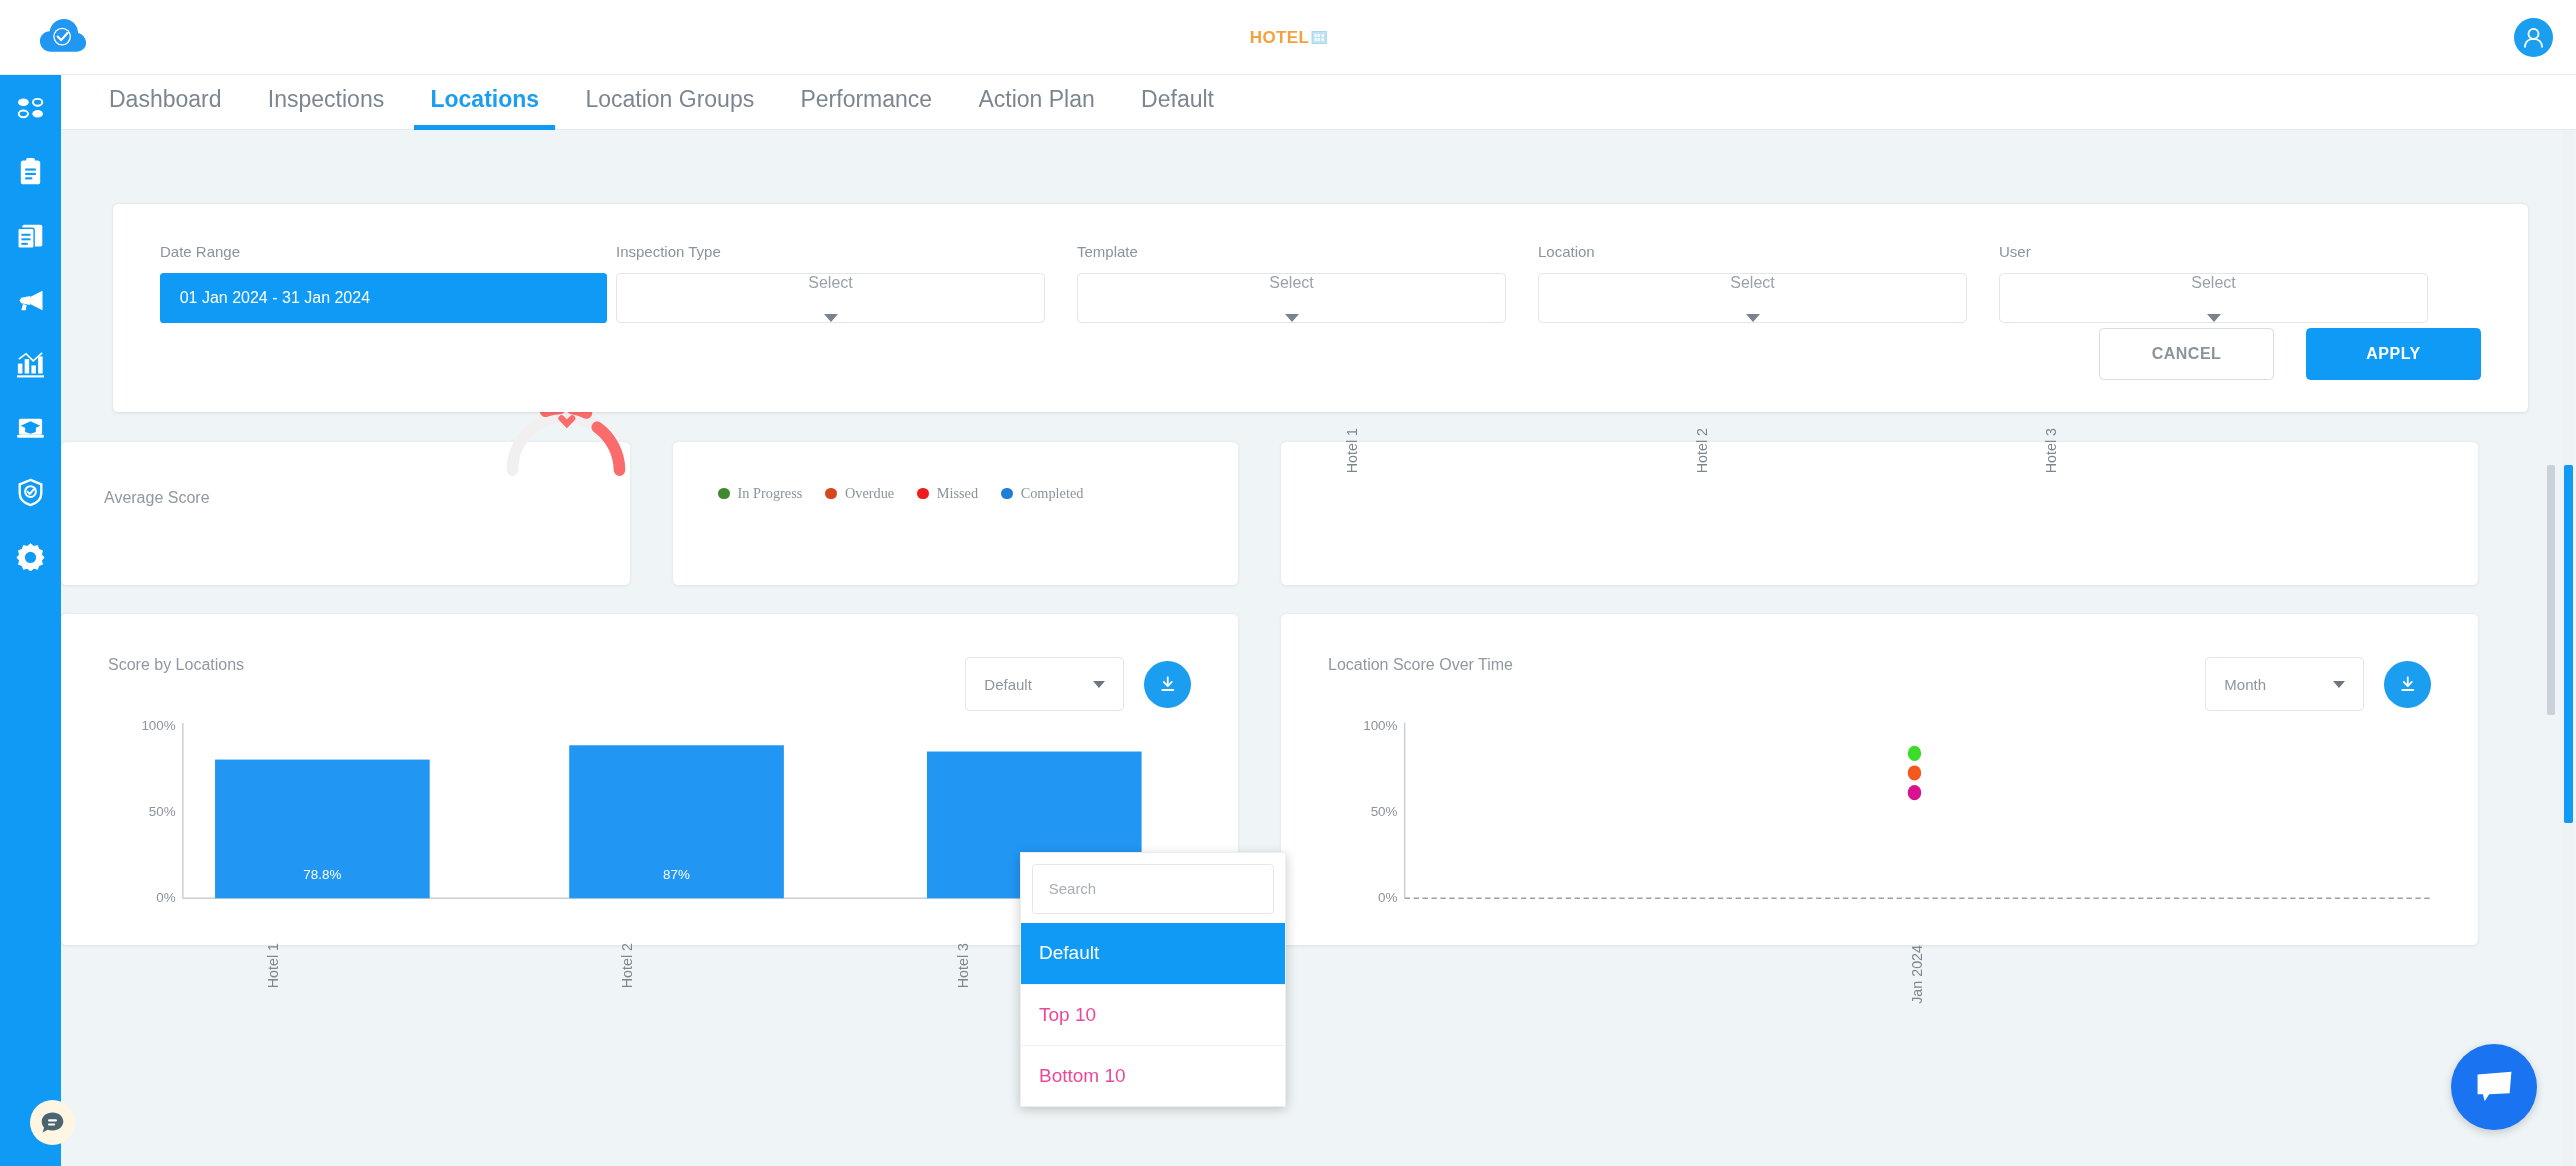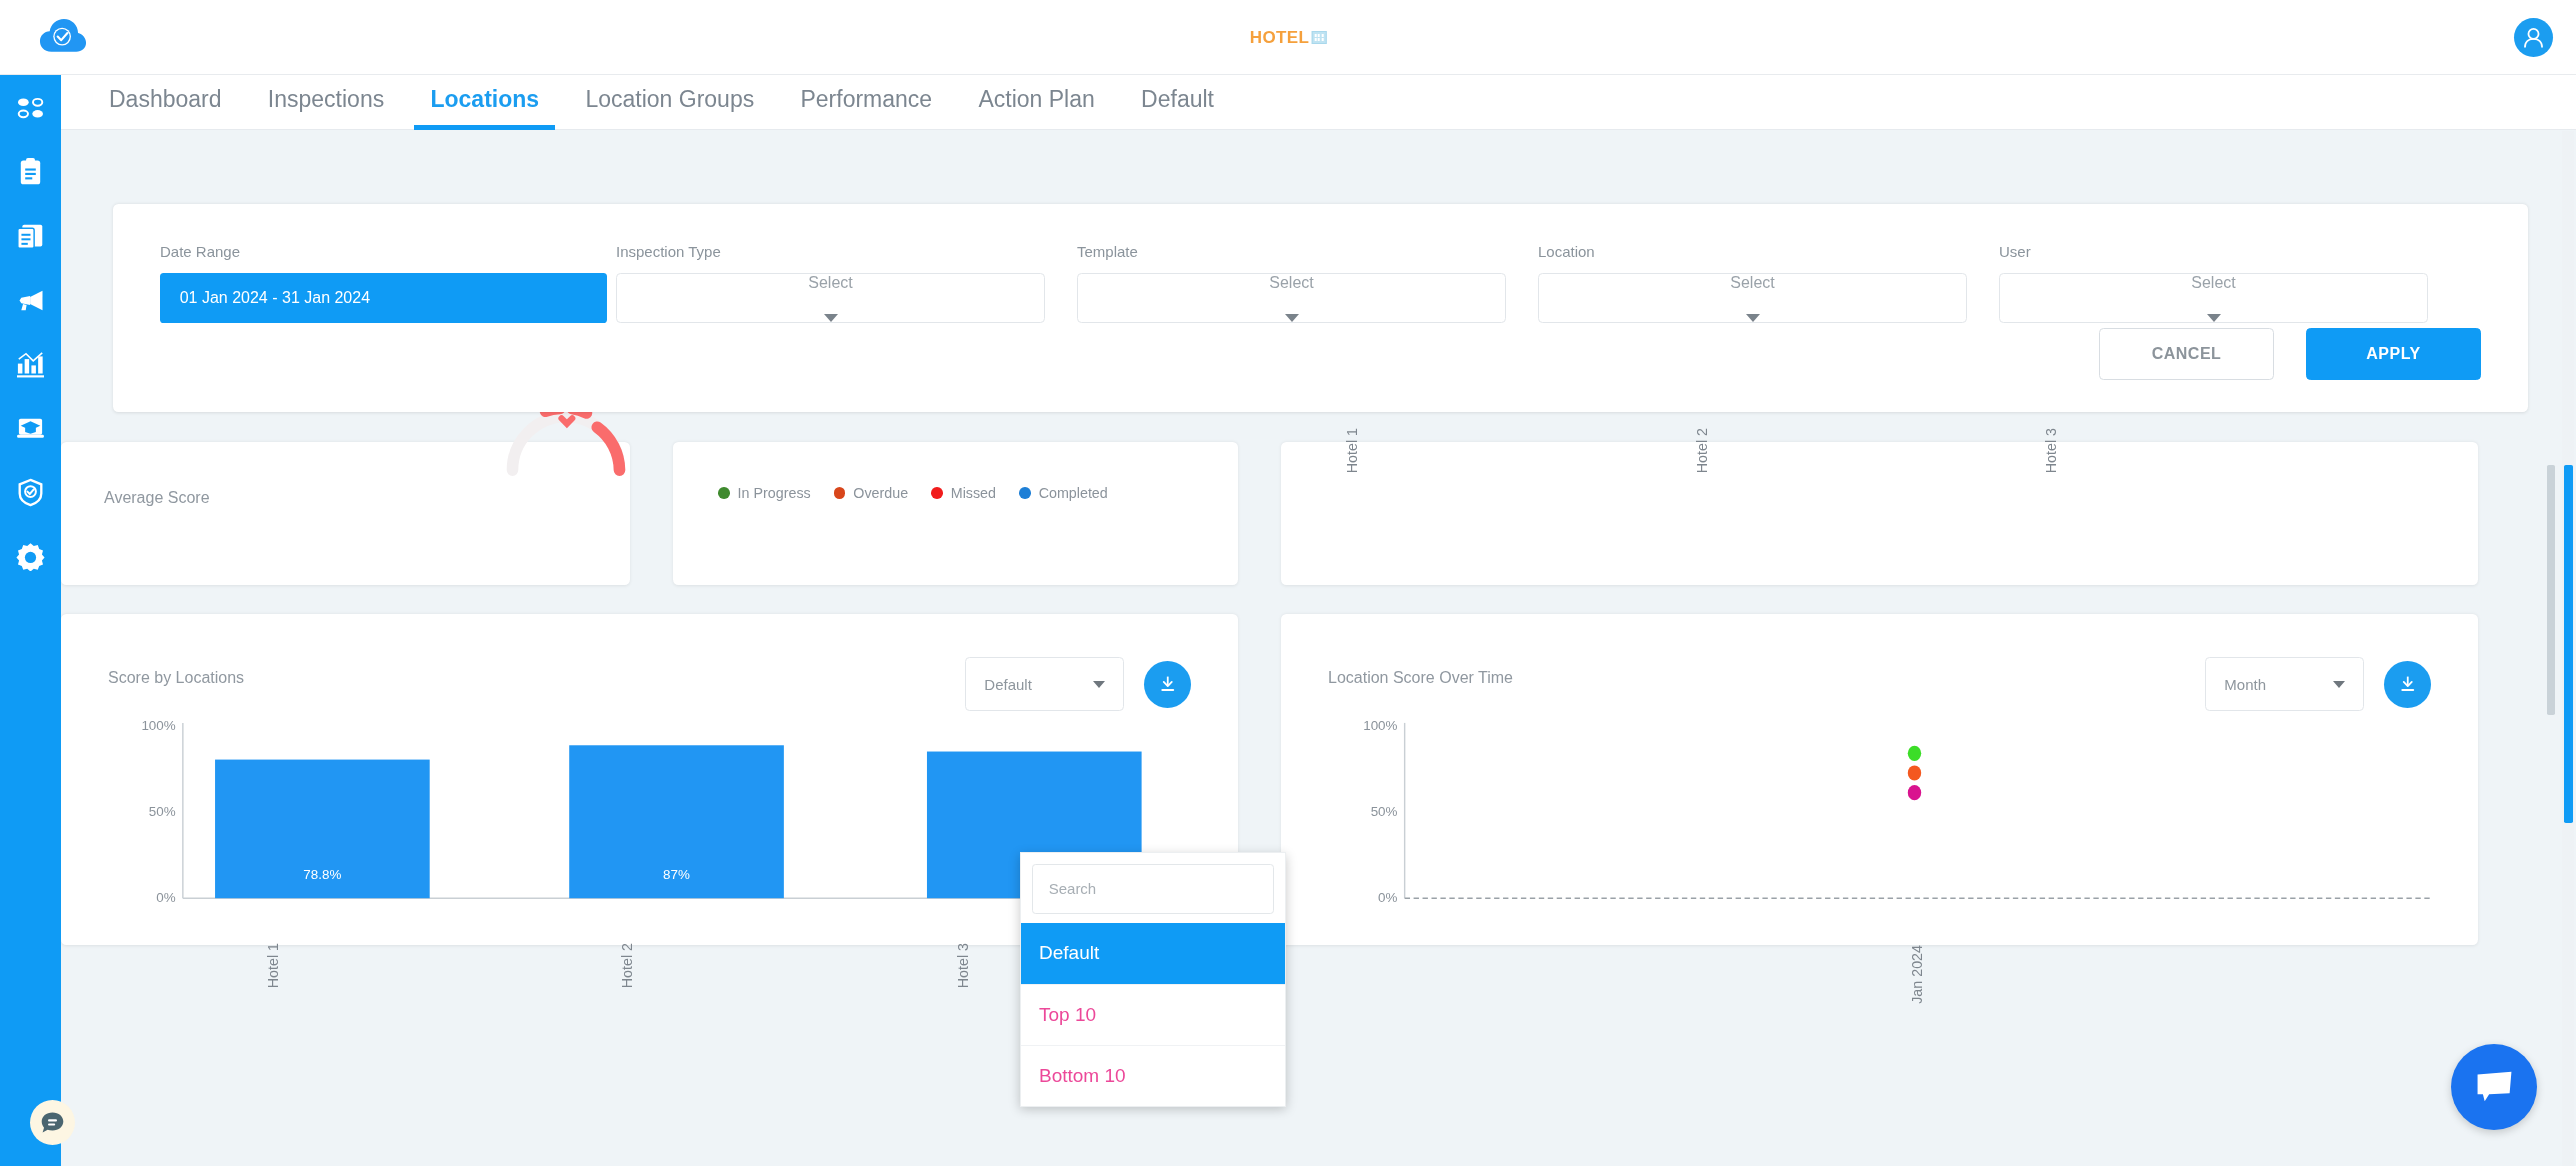--- a/index.html
+++ b/index.html
@@ -89,30 +89,30 @@
   
   .card { position: absolute; background: #fff; border-radius: 5.4px; box-shadow: 0 0.9px 3.6px rgba(0,0,0,.08); }
   .card-title { font-size: 16px; color: #9098a0; }
 
   
   .card-avg { left: 0px; top: 311px; width: 569px; height: 143px; }
   .card-avg .card-title { position: absolute; left: 43px; top: 47px; }
   .gauge-clip { position: absolute; left: 429px; top: -70px; width: 152px; height: 107px; overflow: hidden; }
   .card-status { left: 612px; top: 311px; width: 565px; height: 143px; }
   .legend { position: absolute; left: 45px; top: 43px; display: flex; gap: 23px; align-items: center; }
-  .legend-item { display: flex; align-items: center; gap: 8px; }
+  .legend-item { display: flex; align-items: center; gap: 8px; font-family: Liberation Serif, serif; }
   .dot { width: 11.6px; height: 11.6px; border-radius: 50%; }
   .legend-item span { font-size: 14.3px; color: #8b939b; }
   .card-right-top { left: 1220px; top: 311px; width: 1197px; height: 143px; }
   .rot-label { writing-mode: vertical-rl; transform: rotate(180deg); font-size: 14.3px; color: #7e868e; white-space: nowrap; }
 
   
   .card-bar { left: 0px; top: 483px; width: 1177px; height: 331px; }
   .card-line { left: 1220px; top: 483px; width: 1197px; height: 331px; }
-  .card-head { position: absolute; left: 47px; top: 55px; }
+  .card-head { position: absolute; left: 47px; top: 42px; }
   .card-ctl { position: absolute; right: 47px; top: 43px; display: flex; align-items: center; gap: 19.7px; }
   .mini-select {
     width: 159px; height: 54px; border: 0.9px solid #e2e6ea; border-radius: 4.5px; background: #fff;
     display: flex; align-items: center; justify-content: space-between; padding: 0 18px; cursor: pointer;
   }
   .mini-select span { font-size: 15px; color: #8e969d; }
   .chev-sm { width: 0; height: 0; border-left: 6.3px solid transparent; border-right: 6.3px solid transparent; border-top: 7.2px solid #6f777e; }
   .dl-btn { width: 47px; height: 47px; border-radius: 50%; background: #1b9df0; display: flex; align-items: center; justify-content: center; cursor: pointer; }
 
   

